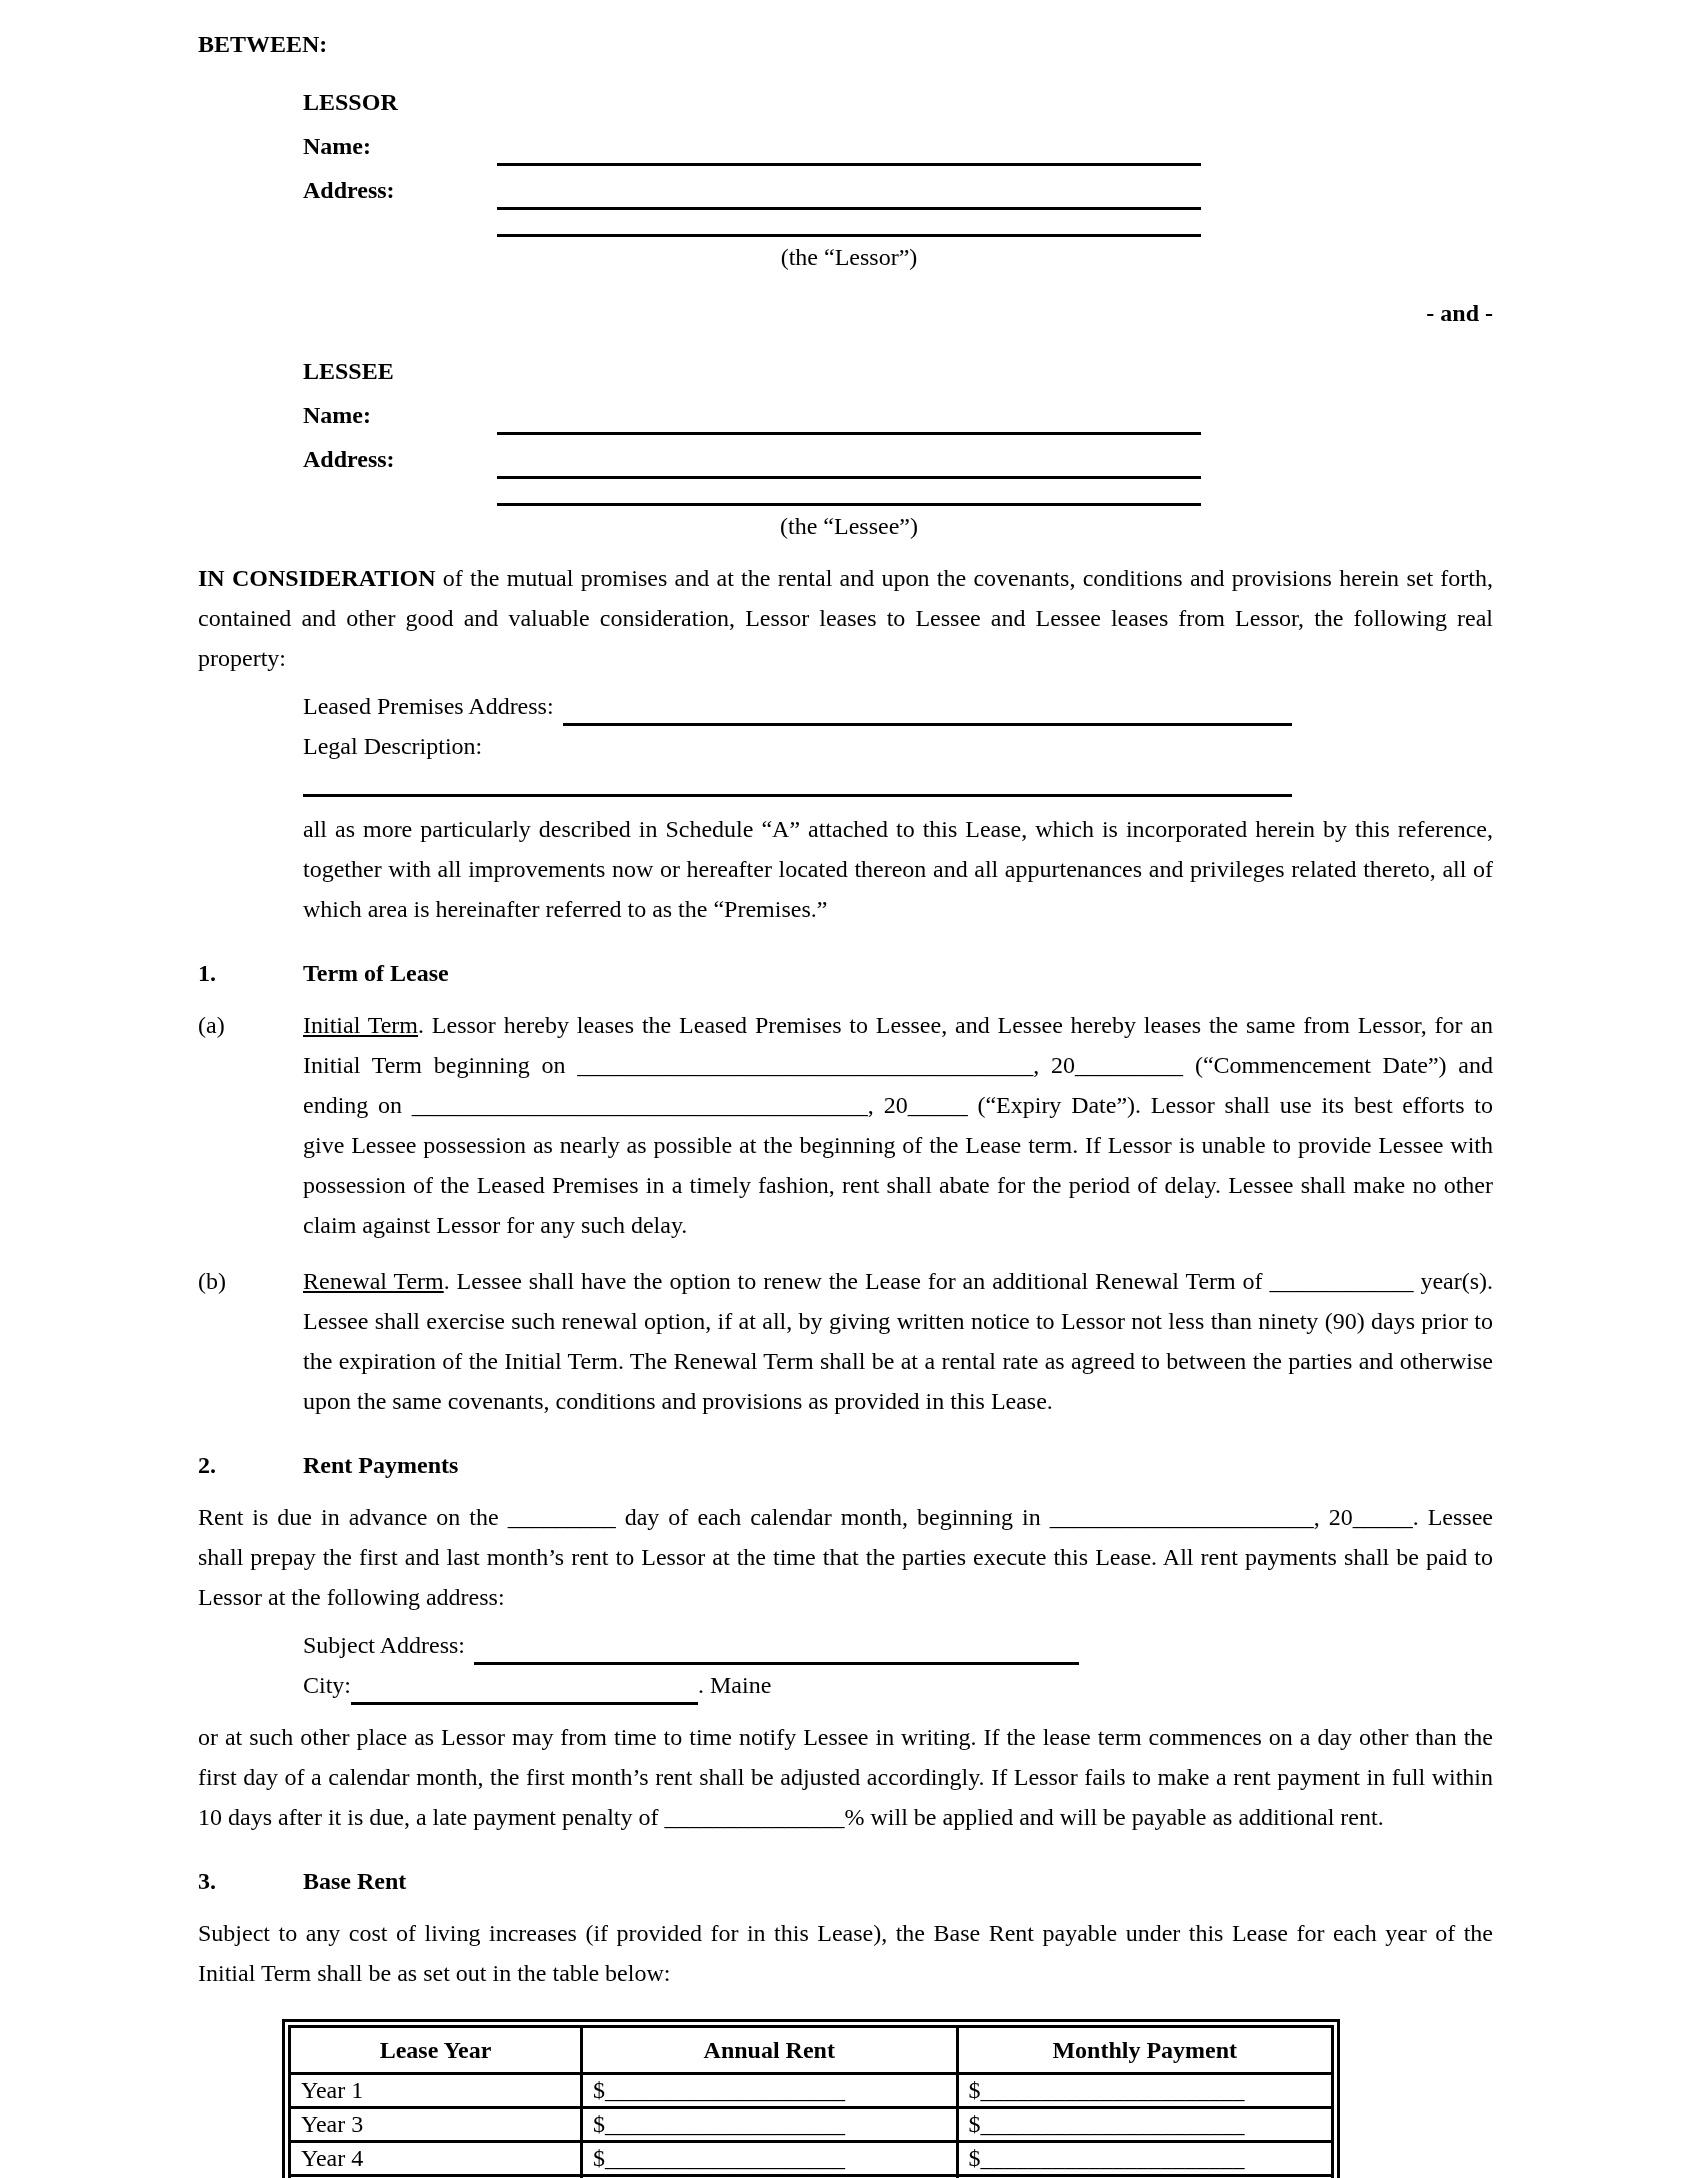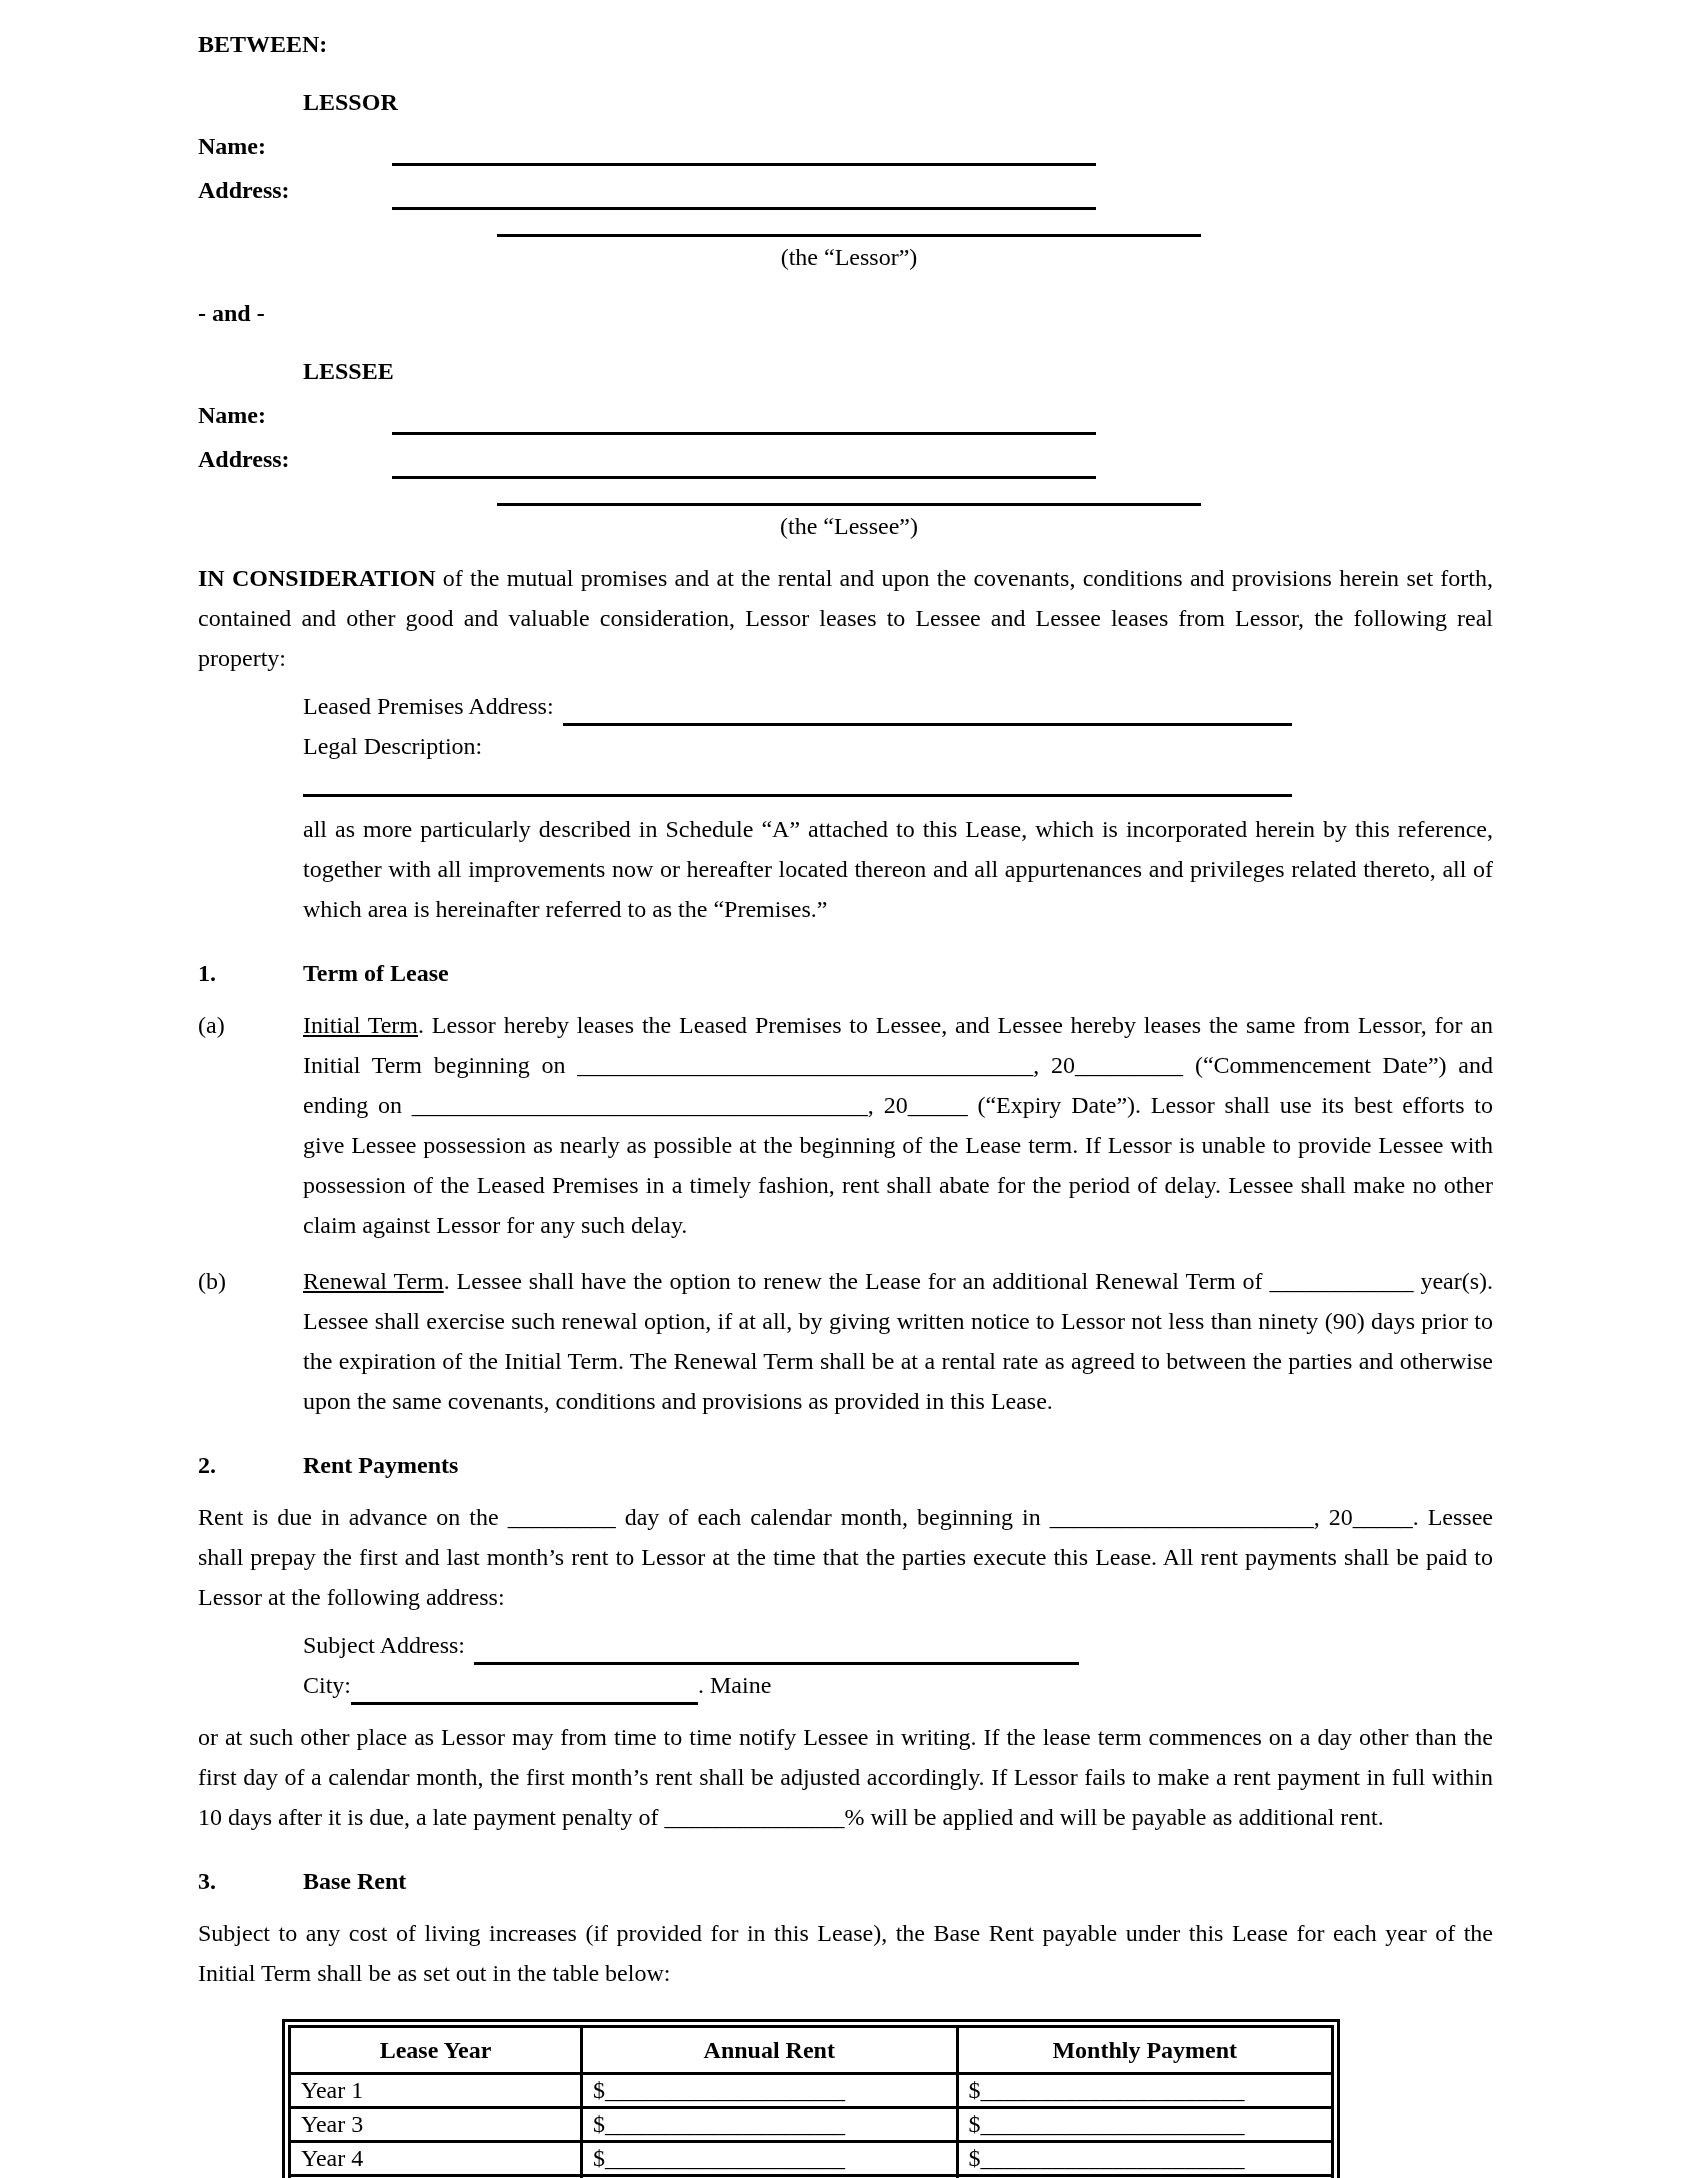--- a/index.html
+++ b/index.html
@@ -17,27 +17,27 @@
     overflow: hidden;
   }
   .b { font-weight: bold; }
   .u { text-decoration: underline; }
   .jp { text-align: justify; }
   p { margin: 0; }
 
   .ind { margin-left: 105px; }
 
   
-  .field-row { display: flex; width: 898px; }
+  .field-row { display: flex; margin-left: 105px; width: 898px; }
   .field-label { width: 194px; flex-shrink: 0; font-weight: bold; }
   .fill { flex: 1; border-bottom: 3px solid #000; }
 
   .cont-line { margin-left: 299px; width: 704px; height: 24px; border-bottom: 3px solid #000; }
   .designation { margin-left: 299px; width: 704px; text-align: center; }
-  .and-sep { text-align: left; font-weight: bold; }
+  .and-sep { text-align: right; font-weight: bold; }
 
   
   .premises-row { display: flex; margin-left: 105px; width: 989px; }
   .blank-line { margin-left: 105px; width: 989px; height: 28px; border-bottom: 3px solid #000; }
 
   
   .sec-head { display: flex; font-weight: bold; }
   .num { width: 105px; flex-shrink: 0; }
   .item { display: flex; }
   .inum { width: 105px; flex-shrink: 0; }

